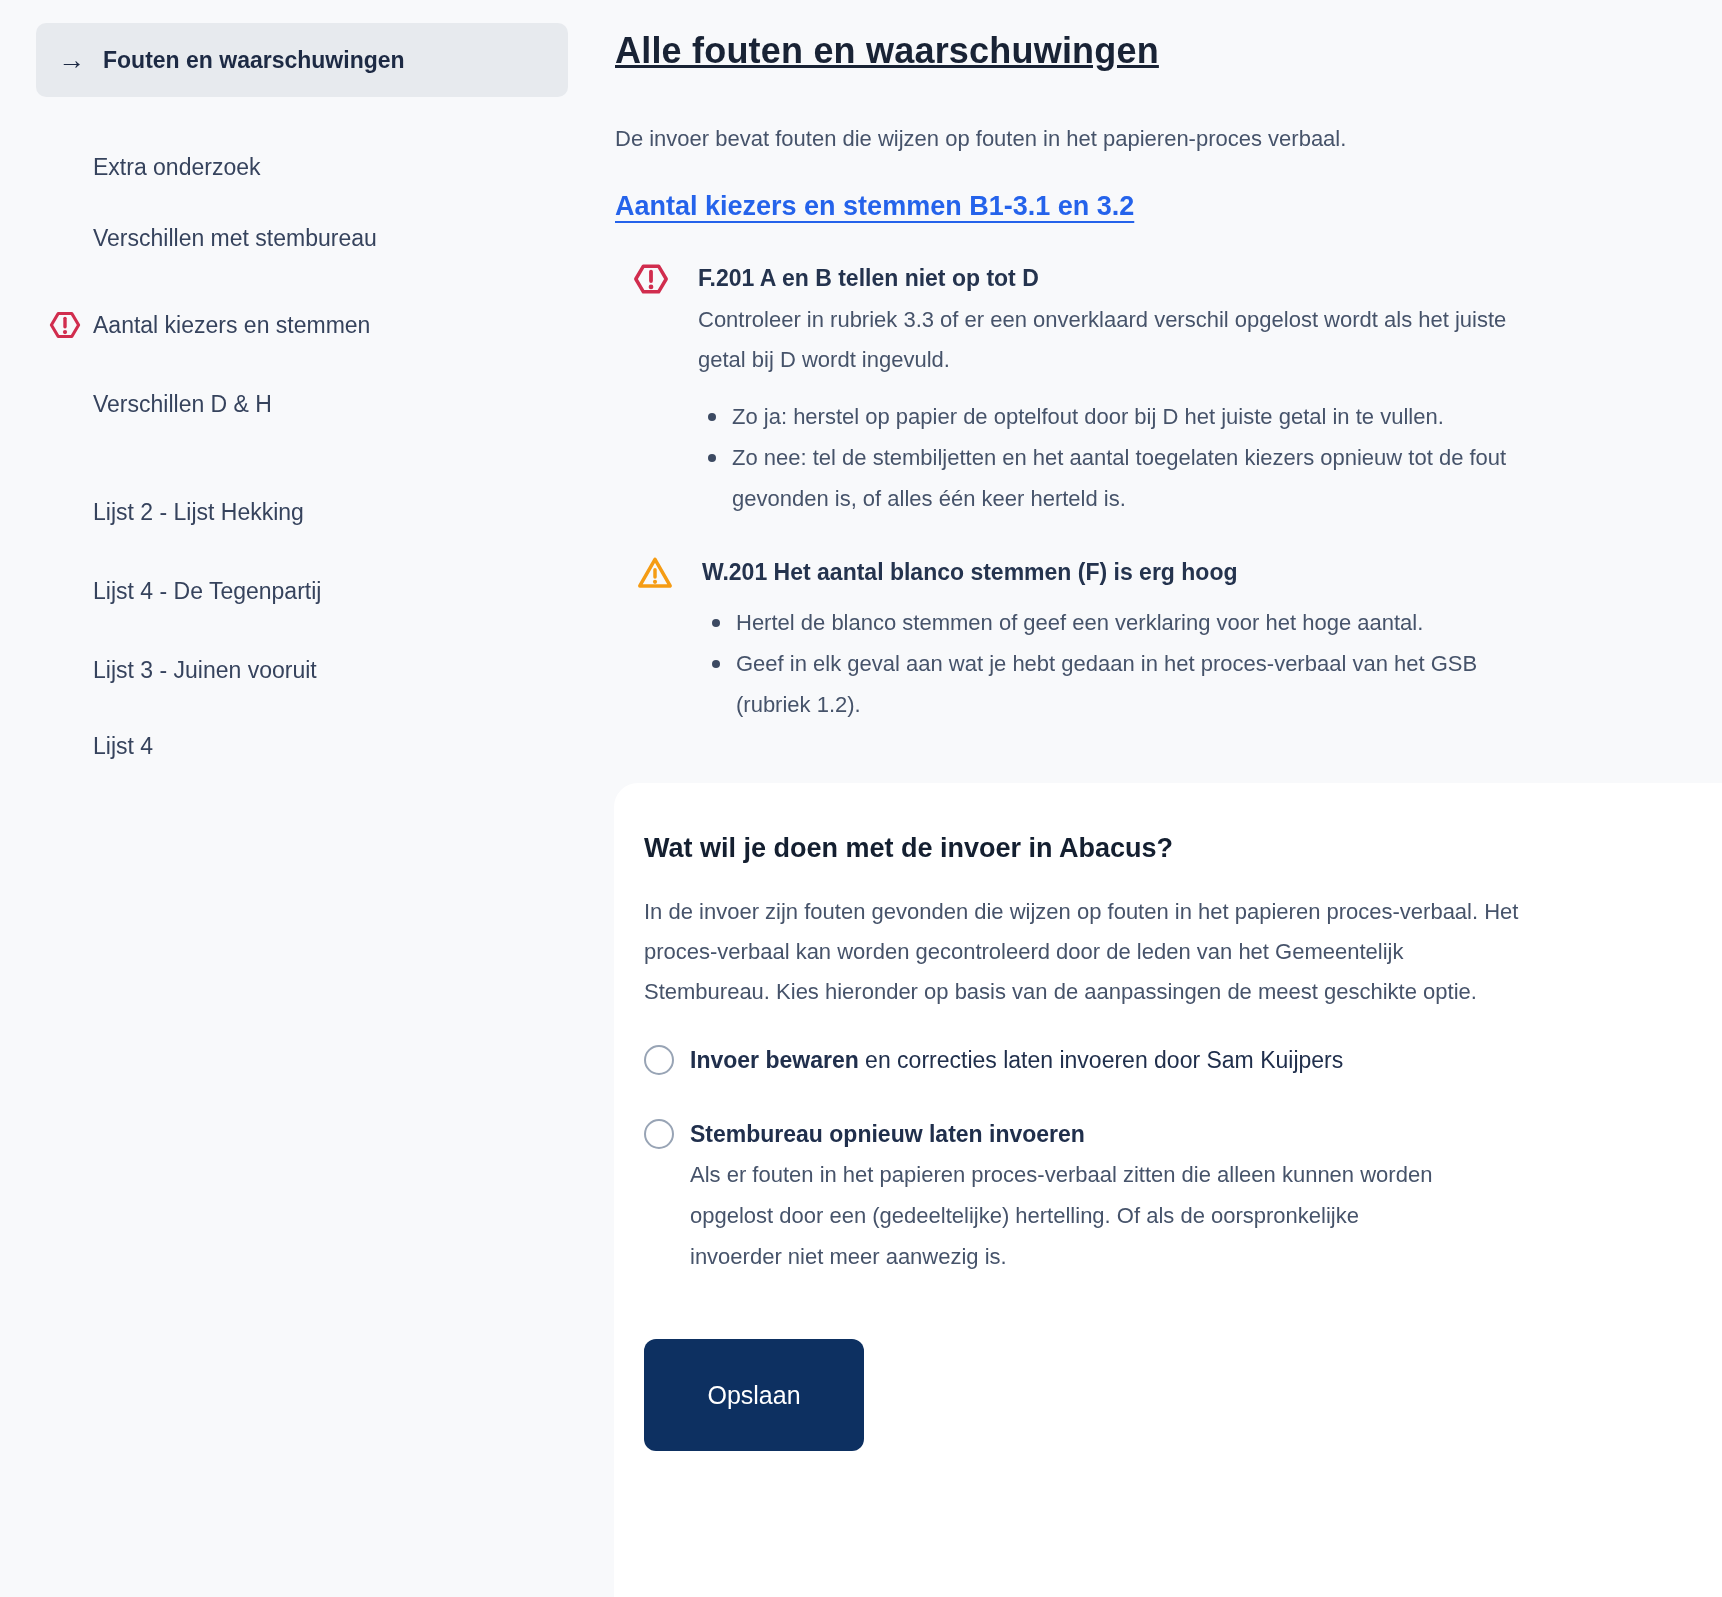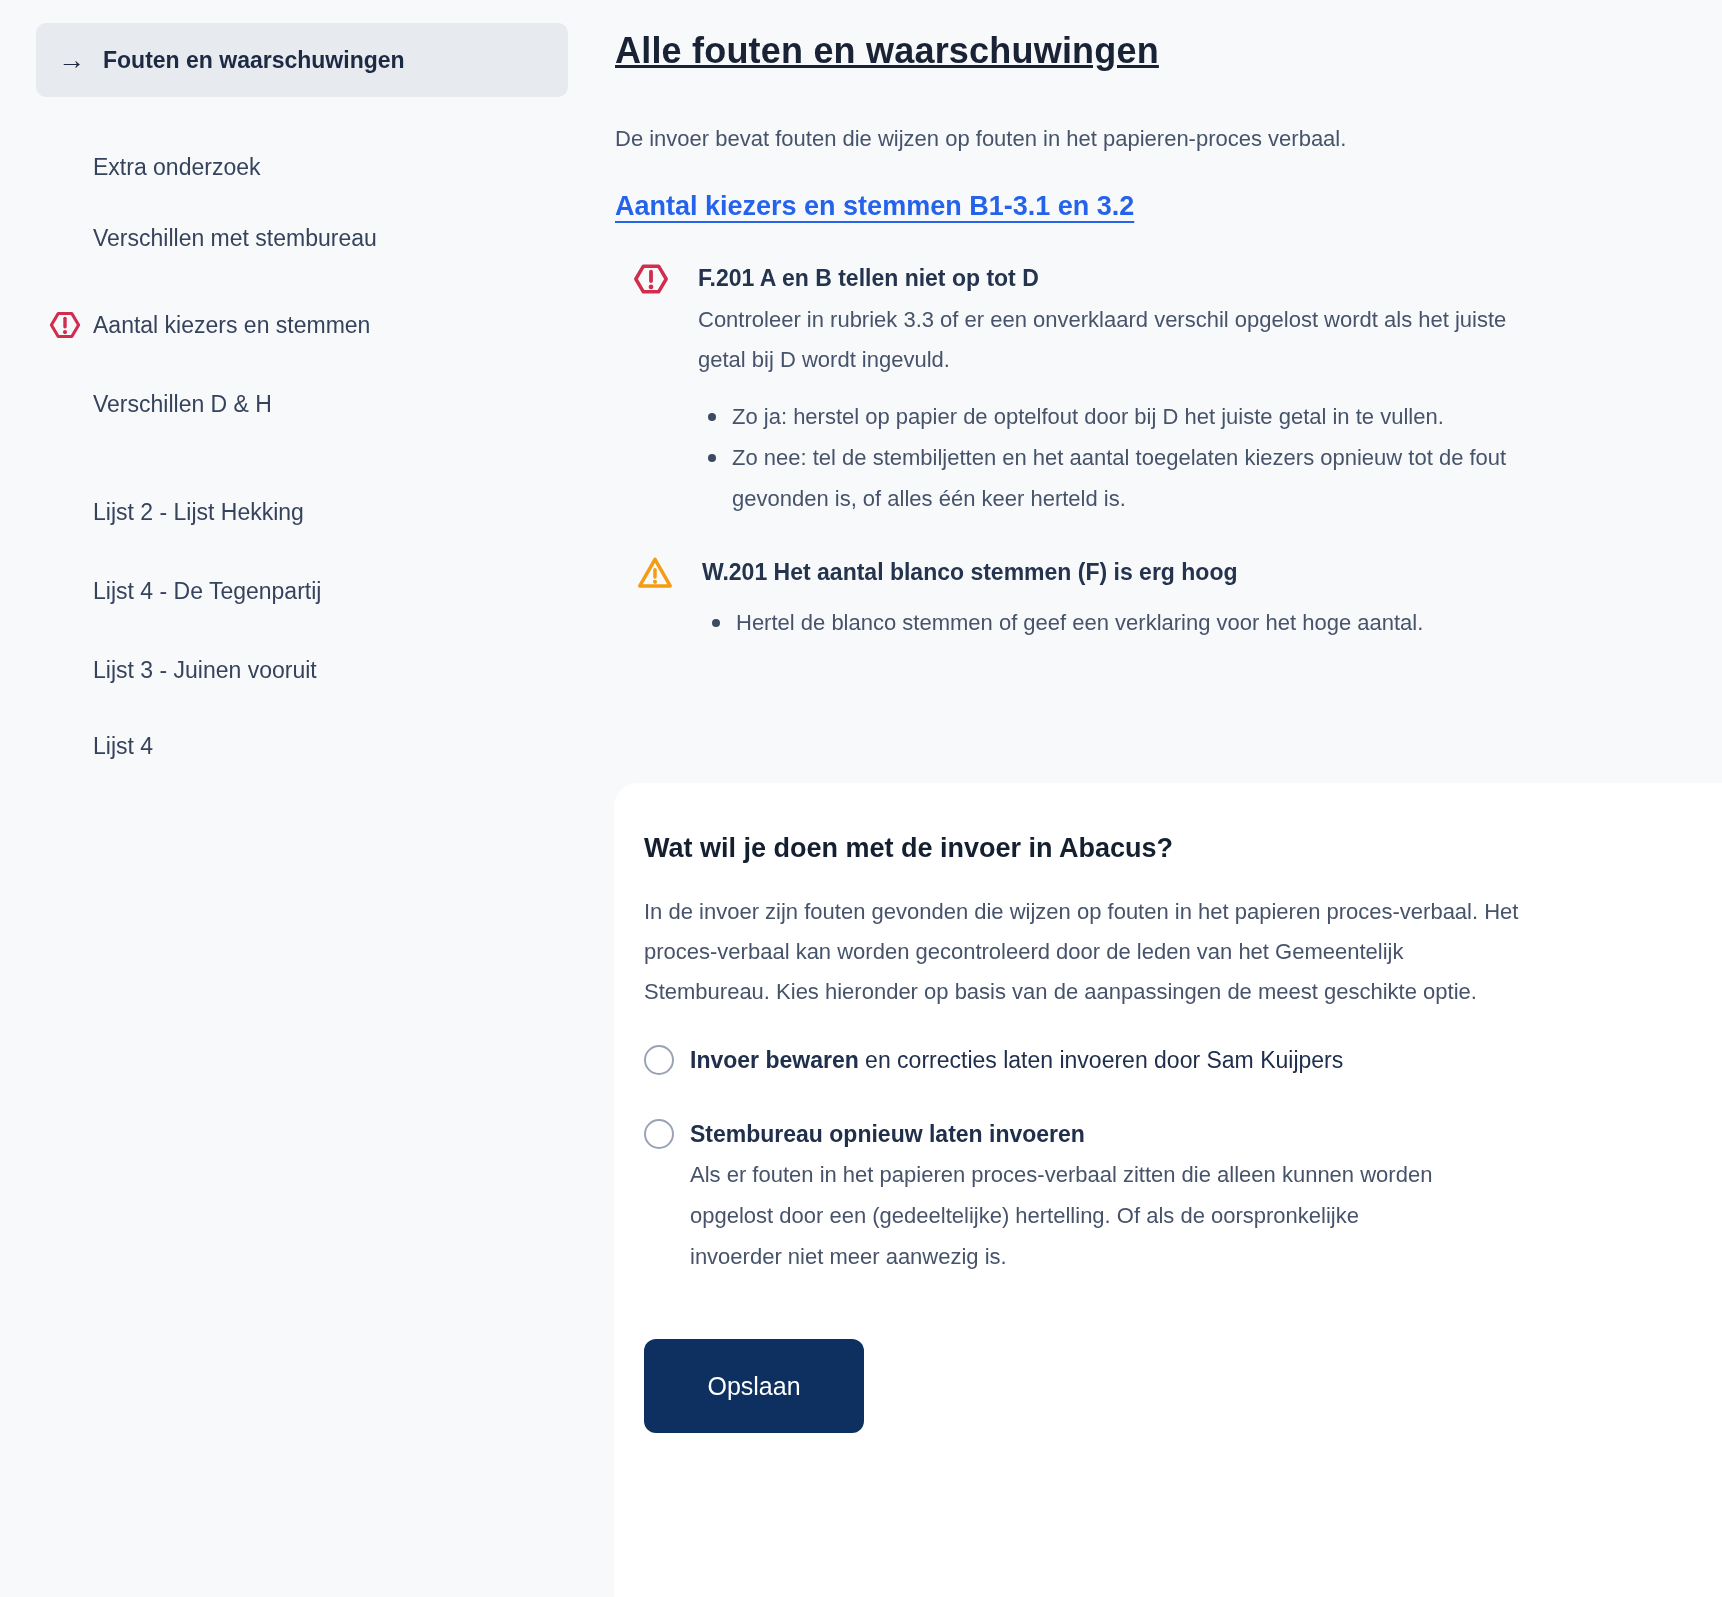--- a/index.html
+++ b/index.html
@@ -79,21 +79,21 @@
     flex:0 0 30px; width:30px; height:30px; margin-top:3px;
     border:2px solid #98a4b5; border-radius:50%; background:#fff;
     appearance:none; -webkit-appearance:none; cursor:pointer;
   }
   .option-text { max-width:760px; }
   .option-label { font-size:23px; line-height:36px; color:#202f4c; }
   .option-label b { font-weight:bold; }
   .option-desc { font-size:22px; line-height:41px; color:#46536a; max-width:745px; margin-top:2px; }
 
   .save-button {
-    display:block; margin-top:62px; width:220px; height:94px;
+    display:block; margin-top:62px; width:220px; height:112px;
     background:#0d3061; color:#ffffff; border:none; border-radius:12px;
     font-family:inherit; font-size:25px; cursor:pointer;
   }
 </style>
 </head>
 <body>
 
 <nav class="sidebar">
 
   <div class="active-pill">
@@ -145,20 +145,21 @@
   <section class="feedback-block fb-warning">
     <svg class="fb-icon" viewBox="0 0 24 24">
       <path d="M12 3.4 L21.6 20.2 H2.4 Z" fill="none" stroke="#f59c14" stroke-width="2.2" stroke-linejoin="round"></path>
       <line x1="12" y1="10" x2="12" y2="14.6" stroke="#f59c14" stroke-width="2.2" stroke-linecap="round"></line>
       <circle cx="12" cy="17.6" r="1.3" fill="#f59c14"></circle>
     </svg>
     <div class="fb-body">
       <div class="fb-title">W.201 Het aantal blanco stemmen (F) is erg hoog</div>
       <ul class="fb-list">
         <li>Hertel de blanco stemmen of geef een verklaring voor het hoge aantal.</li>
+        <li>Geef in elk geval aan wat je hebt gedaan in het proces-verbaal van het GSB (rubriek 1.2).</li>
       </ul>
     </div>
   </section>
 </main>
 
 <section class="card">
 
   <h2 class="card-title">Wat wil je doen met de invoer in Abacus?</h2>
 
   <p class="card-desc">In de invoer zijn fouten gevonden die wijzen op fouten in het papieren proces-verbaal. Het proces-verbaal kan worden gecontroleerd door de leden van het Gemeentelijk Stembureau. Kies hieronder op basis van de aanpassingen de meest geschikte optie.</p>

